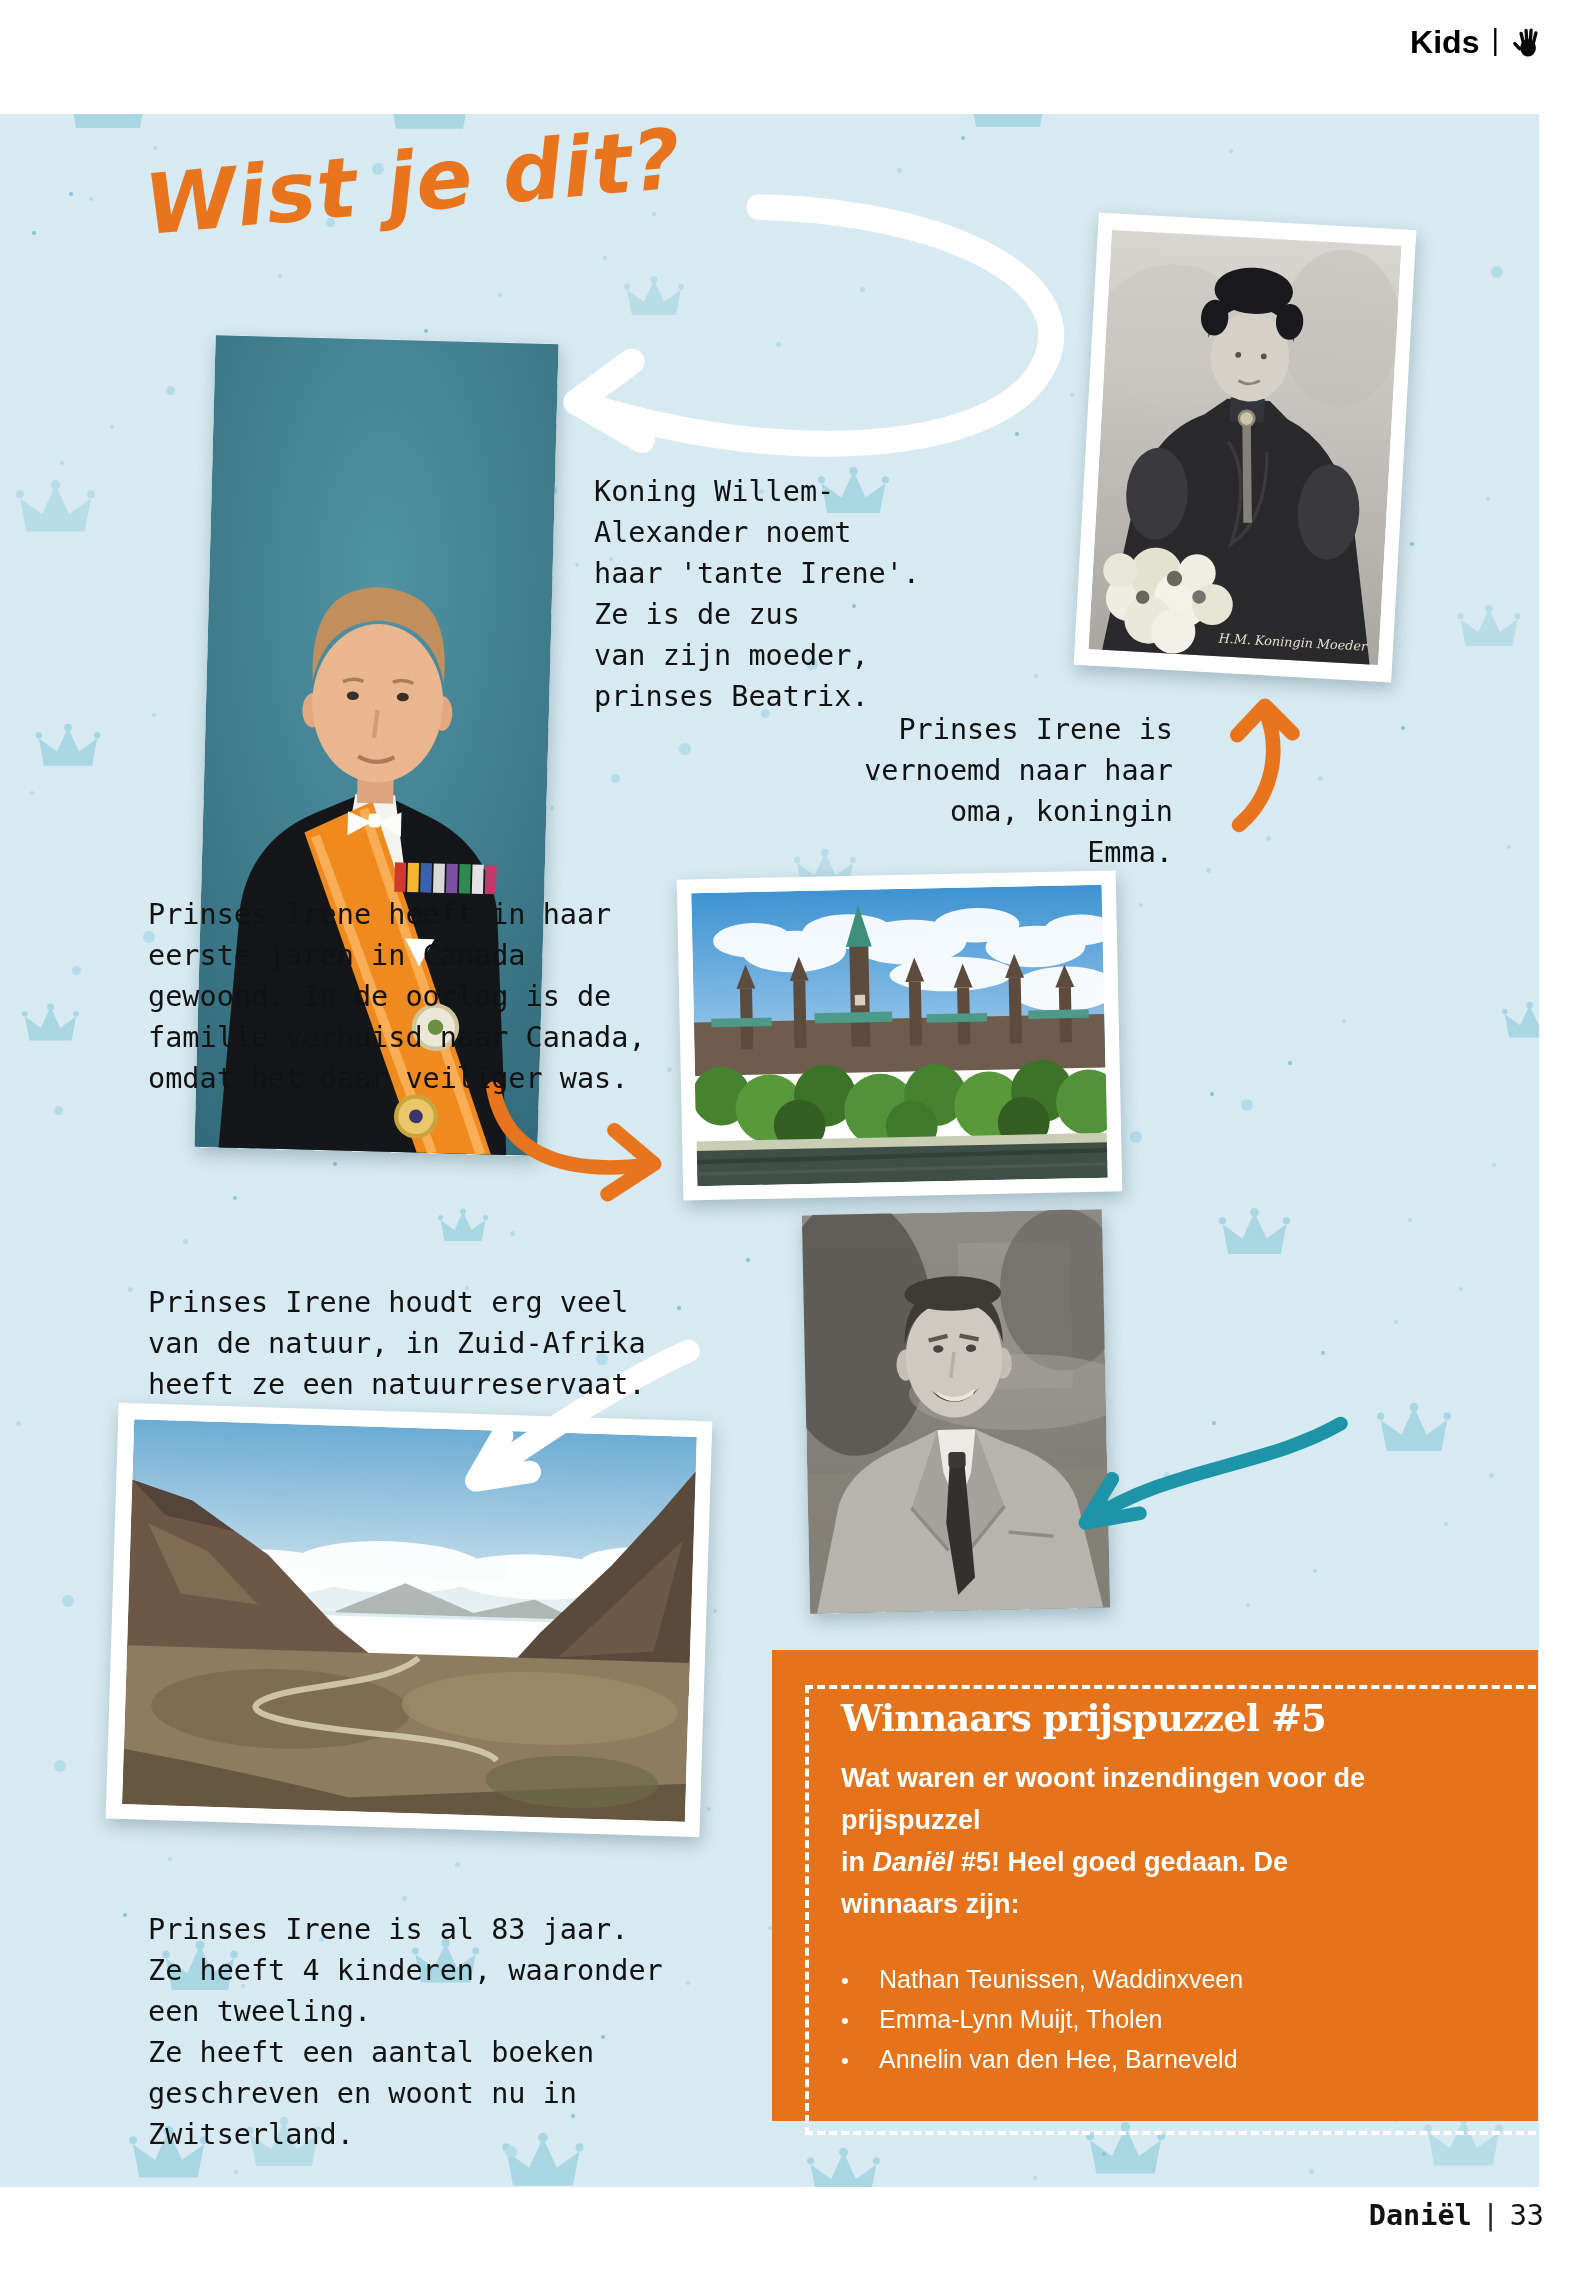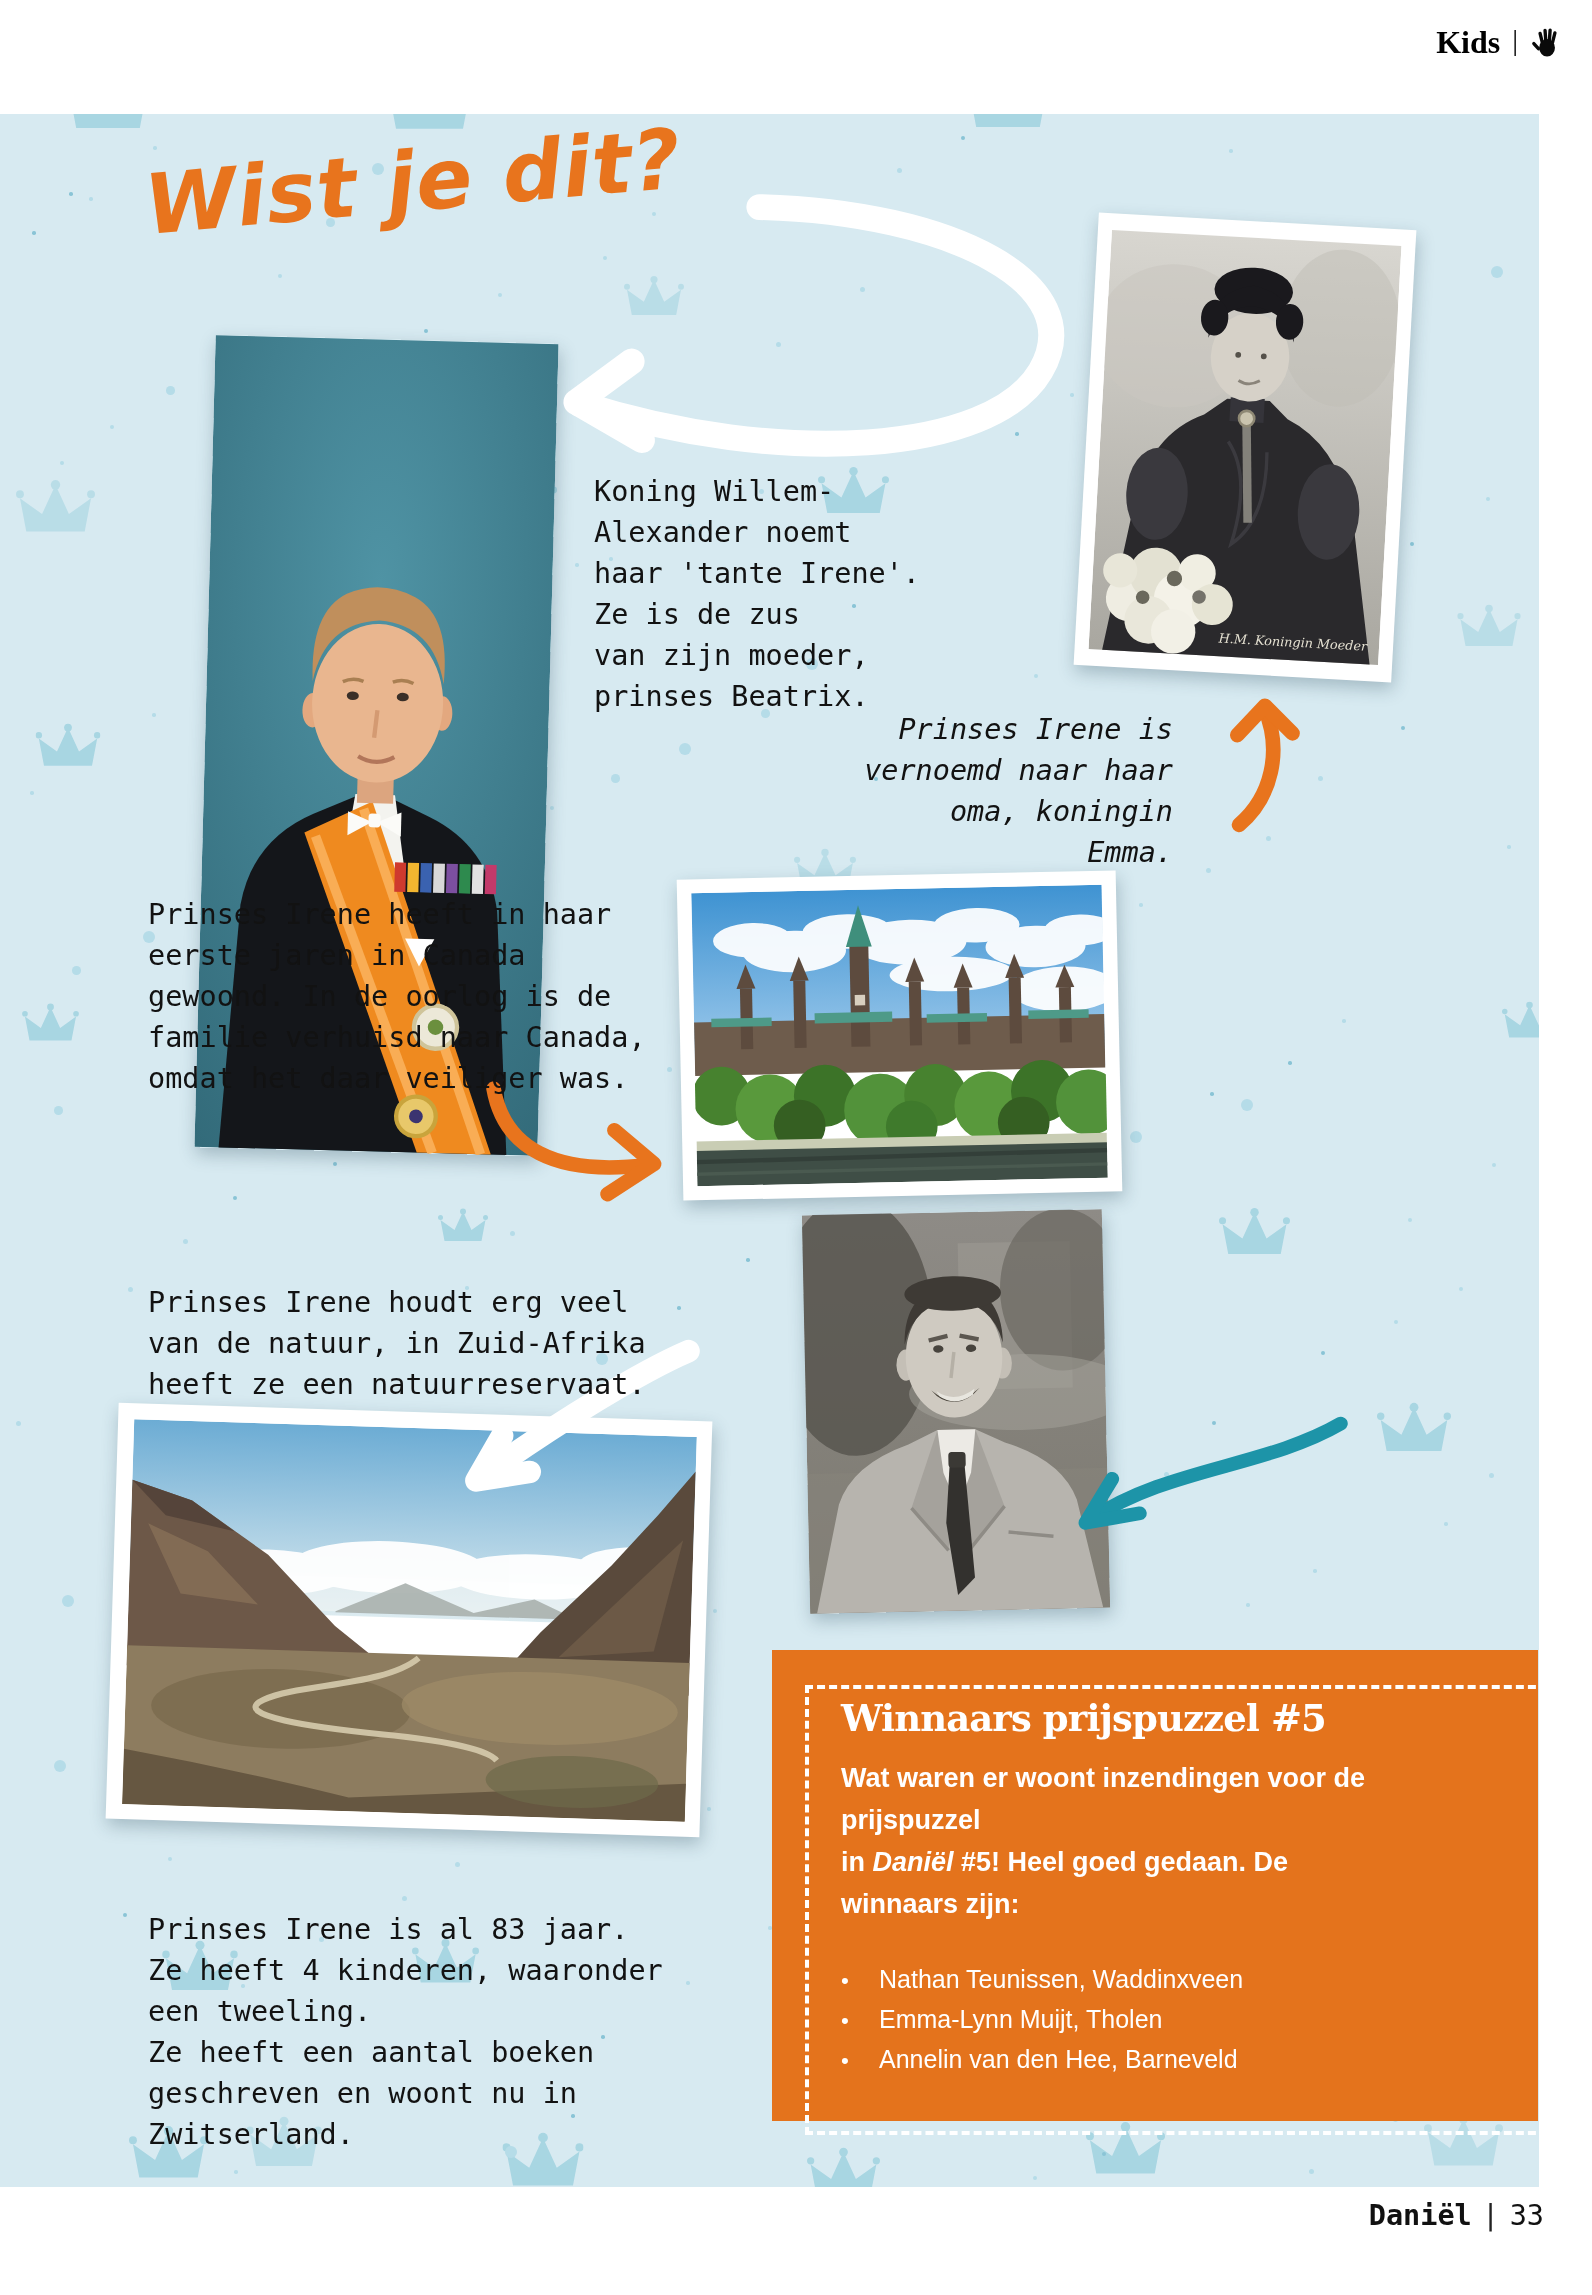--- a/index.html
+++ b/index.html
@@ -4,22 +4,22 @@
 <style>
   html,body{margin:0;padding:0;}
   body{
     width:1592px;height:2295px;position:relative;background:#ffffff;
     font-family:"DejaVu Sans Mono", monospace;overflow:hidden;
   }
   .page{position:absolute;inset:0;overflow:hidden;}
 
   
   .kids-header{
-    position:absolute;top:24px;right:27px;display:flex;align-items:center;gap:12px;
-    font-family:Liberation Serif, serif;font-weight:bold;font-size:32px;color:#000;z-index:6;justify-content:center;
+    position:absolute;top:24px;right:46px;display:flex;align-items:center;gap:12px;
+    font-family:Liberation Sans, sans-serif;font-weight:bold;font-size:32px;color:#000;z-index:6;justify-content:center;
   }
   .kids-header .bar{font-weight:normal;font-size:29px;transform:translateY(-1.7px);}
   .page-footer{
     position:absolute;top:2199px;right:48px;font-size:28.5px;color:#111;z-index:6;
     font-family:"DejaVu Sans Mono", monospace;
   }
   .page-footer .mag{font-weight:bold;}
   .page-footer .sep{font-weight:normal;margin:0 10.4px;color:#222;}
 
   
@@ -571,21 +571,21 @@
       <path d="M152 207 Q173 222 196 205 L194 212 Q173 226 155 213 Z" fill="#e8e6df"></path>
     </svg>
   </div>
 
   <div class="fact" style="left:594px;top:471px;">Koning Willem-
 Alexander noemt
 haar 'tante Irene'.
 Ze is de zus
 van zijn moeder,
 prinses Beatrix.</div>
-  <div class="fact right" style="left:861px;top:709px;width:312px;font-style:italic;">Prinses Irene is
+  <div class="fact right" style="left:861px;top:709px;width:312px;">Prinses Irene is
 vernoemd naar haar
 oma, koningin Emma.</div>
   <div class="fact" style="left:148px;top:894px;">Prinses Irene heeft in haar
 eerste jaren in Canada
 gewoond. In de oorlog is de
 familie verhuisd naar Canada,
 omdat het daar veiliger was.</div>
   <div class="fact" style="left:148px;top:1282px;">Prinses Irene houdt erg veel
 van de natuur, in Zuid-Afrika
 heeft ze een natuurreservaat.</div>

